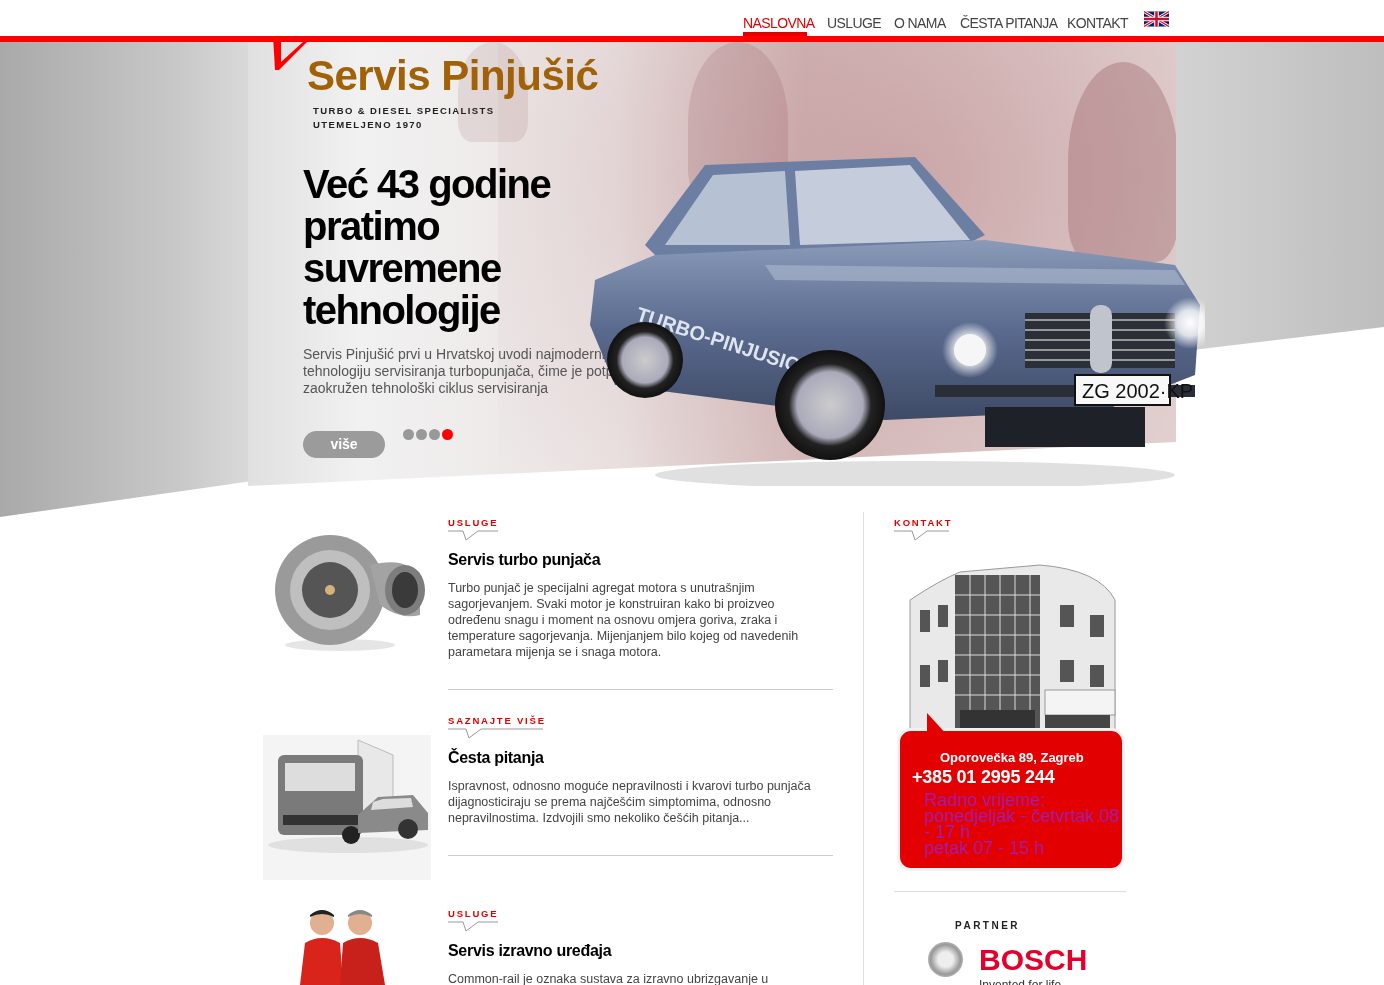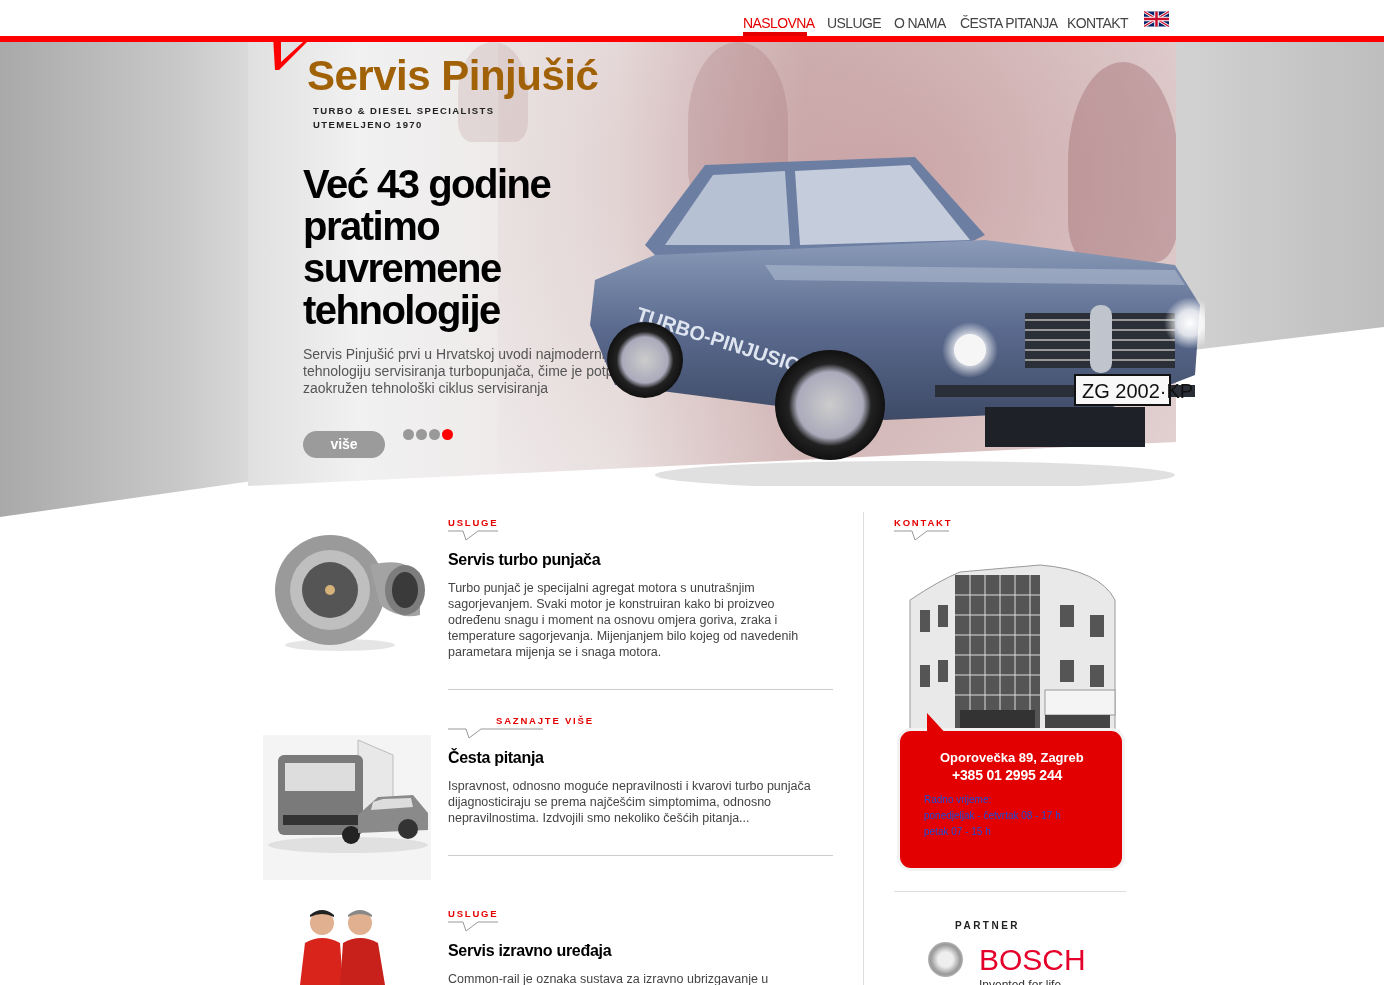--- a/index.html
+++ b/index.html
@@ -61,27 +61,27 @@
   .article-text { position:absolute; left:448px; width:380px; font-size:12.5px; color:#444; line-height:16px; }
   .sep { position:absolute; left:448px; width:385px; height:1px; background:#ccc; }
 
   .thumb { position:absolute; }
 
   
   .building { position:absolute; left:900px; top:560px; width:222px; height:175px; }
   .contact-box { position:absolute; left:897px; top:728px; width:228px; height:143px; border-radius:14px; background:#e30000; border:3px solid #f2f2f2; }
   .contact-tail { position:absolute; left:925px; top:713px; width:24px; height:24px; }
   .c-addr { position:absolute; left:900px; top:750px; font-size:13px; font-weight:bold; color:#fff;margin-left:40px; }
-  .c-phone { position:absolute; left:952px; top:767px; font-size:14px; font-weight:bold; color:#fff; letter-spacing:-0.2px; }
-  .c-hours { position:absolute; left:924px; top:792px; font-size:10px; color:#1d4ed8; line-height:16px; width:200px; }
+  .c-phone { position:absolute; left:912px; top:767px; font-size:18px; font-weight:bold; color:#fff; letter-spacing:-0.2px; }
+  .c-hours { position:absolute; left:924px; top:792px; font-size:18px; color:#a21caf; line-height:16px; width:200px; }
 
   .sep2 { position:absolute; left:894px; top:891px; width:232px; height:1px; background:#ddd; }
   .partner-label { position:absolute; left:955px; top:920px; font-size:10px; font-weight:bold; color:#222; letter-spacing:2.5px; }
   .bosch-logo { position:absolute; left:928px; top:942px; width:35px; height:35px; border-radius:50%; background:radial-gradient(circle,#eee 30%,#999 60%,#bbb 75%,#777 100%); }
-  .bosch-word { position:absolute; left:979px; top:943px; font-size:30px; font-weight:normal; color:#e4002b; letter-spacing:0px; }
+  .bosch-word { position:absolute; left:979px; top:943px; font-size:30px; font-weight:bold; color:#e4002b; letter-spacing:0px; }
   .bosch-tag { position:absolute; left:979px; top:978px; font-size:12px; color:#333; }
 </style>
 </head>
 <body>
 
 <div class="topline"></div>
 
 <div class="hero-bg">
   <div class="hero-grey-left"></div>
   <div class="hero-grey-right"></div>
@@ -205,21 +205,21 @@
   <ellipse cx="85" cy="110" rx="80" ry="8" fill="#000" opacity="0.08"></ellipse>
   <path d="M95,5 L130,20 L130,90 L95,90 Z" fill="#e8e8e8" stroke="#bbb"></path>
   <rect x="15" y="20" width="85" height="80" rx="6" fill="#7a7a7a"></rect>
   <rect x="22" y="28" width="70" height="28" fill="#ddd"></rect>
   <rect x="20" y="80" width="75" height="10" fill="#333"></rect>
   <circle cx="88" cy="100" r="9" fill="#222"></circle>
   <path d="M95,80 L115,62 L150,60 L165,78 L165,95 L95,98 Z" fill="#8a8a8a"></path>
   <path d="M110,67 L120,64 L148,63 L150,72 L108,75 Z" fill="#ddd"></path>
   <circle cx="145" cy="94" r="10" fill="#333"></circle>
 </svg>
-<div class="tag" style="left:448px;top:715px;margin-left:48px;">SAZNAJTE VIŠE</div>
+<div class="tag" style="left:448px;top:715px;">SAZNAJTE VIŠE</div>
 <svg class="tag-line" style="left:448px;top:728px;width:95px;" viewBox="0 0 95 12">
     <path d="M0,1 H18 L21,10 L33,1 H95" stroke="#999" fill="none"></path>
   </svg>
 <div class="article-title" style="top:749px;">Česta pitanja</div>
 <div class="article-text" style="top:778px;">Ispravnost, odnosno moguće nepravilnosti i kvarovi turbo punjača dijagnosticiraju se prema najčešćim simptomima, odnosno nepravilnostima. Izdvojili smo nekoliko češćih pitanja...</div>
 <div class="sep" style="top:855px;"></div>
 
 <svg class="thumb" style="left:295px;top:905px;width:95px;height:80px;" viewBox="0 0 95 80">
   <circle cx="27" cy="18" r="12" fill="#e0b090"></circle>
   <path d="M15,10 Q27,0 39,10 L39,12 Q27,6 15,12 Z" fill="#222"></path>

